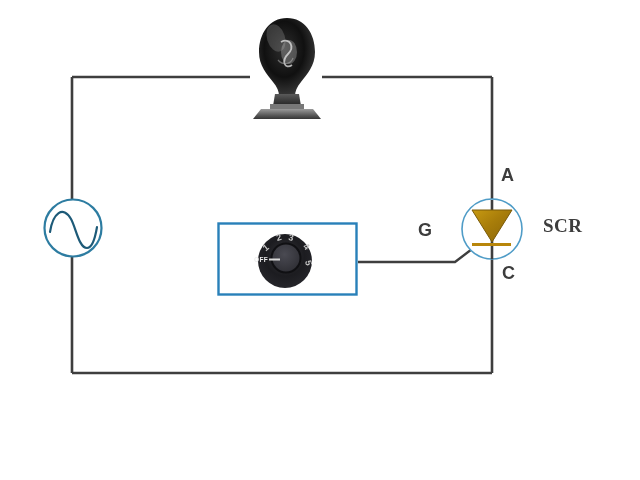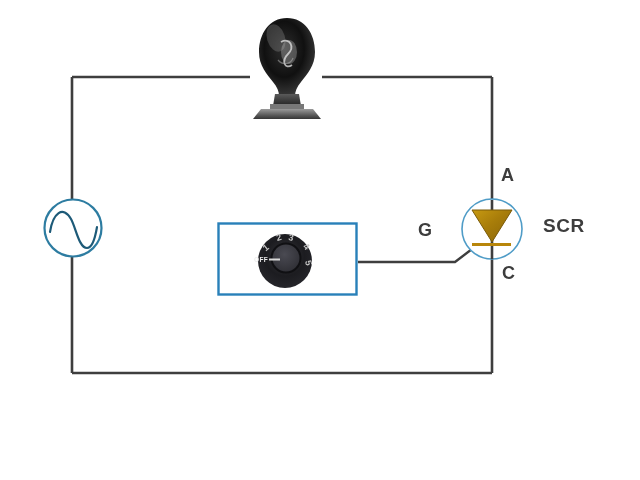--- a/index.html
+++ b/index.html
@@ -95,21 +95,21 @@
       <path d="M 33 46 C 38 52 46 50 48 44" fill="none" stroke="#bcbcbc" stroke-width="1.2" opacity="0.5"></path>
       <path d="M 30 80 L 54 80 L 56 92 L 28 92 Z" fill="url(#neckG)"></path>
       <rect x="25" y="90" width="34" height="5.5" fill="#787878"></rect>
       <polygon points="16,95 68,95 76,105 8,105" fill="url(#skirtG)"></polygon>
     </g>
   </svg>
 
   <span class="lbl" style="left:501px;top:166px;">A</span>
   <span class="lbl" style="left:418px;top:221px;">G</span>
   <span class="lbl" style="left:502px;top:264px;">C</span>
-  <span class="lbl" style="left:543px;top:216px;font-size:19px;">SCR</span>
+  <span class="lbl" style="left:543px;top:216px;font-size:19px;font-family:Liberation Serif, serif;">SCR</span>
 
   <span class="dial-num" style="left:266px;top:248px;transform:translate(-50%,-50%) rotate(-40deg);">1</span>
   <span class="dial-num" style="left:279px;top:238px;transform:translate(-50%,-50%) rotate(-15deg);">2</span>
   <span class="dial-num" style="left:291px;top:238px;transform:translate(-50%,-50%) rotate(12deg);">3</span>
   <span class="dial-num" style="left:306px;top:247px;transform:translate(-50%,-50%) rotate(40deg);">4</span>
   <span class="dial-num" style="left:308px;top:263px;transform:translate(-50%,-50%) rotate(75deg);">5</span>
   <span class="dial-off" style="left:261px;top:260px;">OFF</span>
 
 </div>
 

